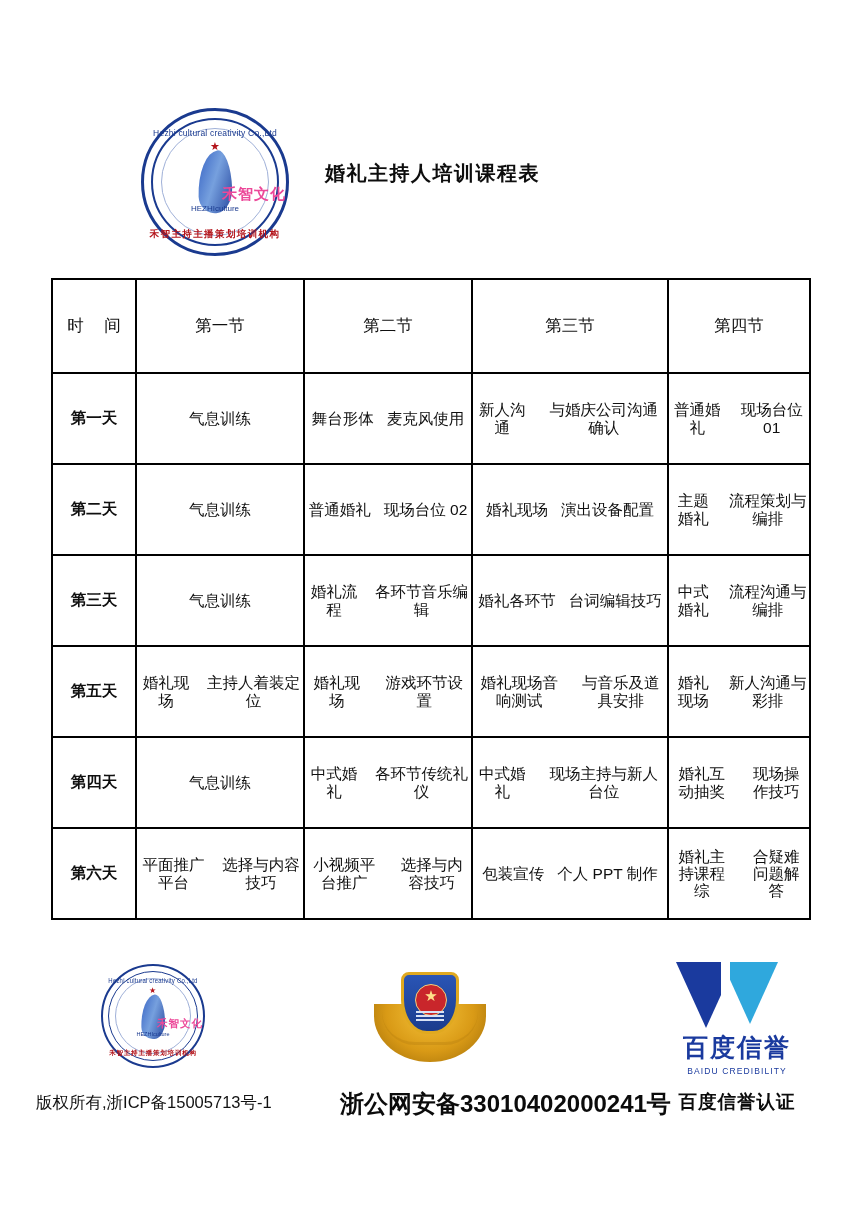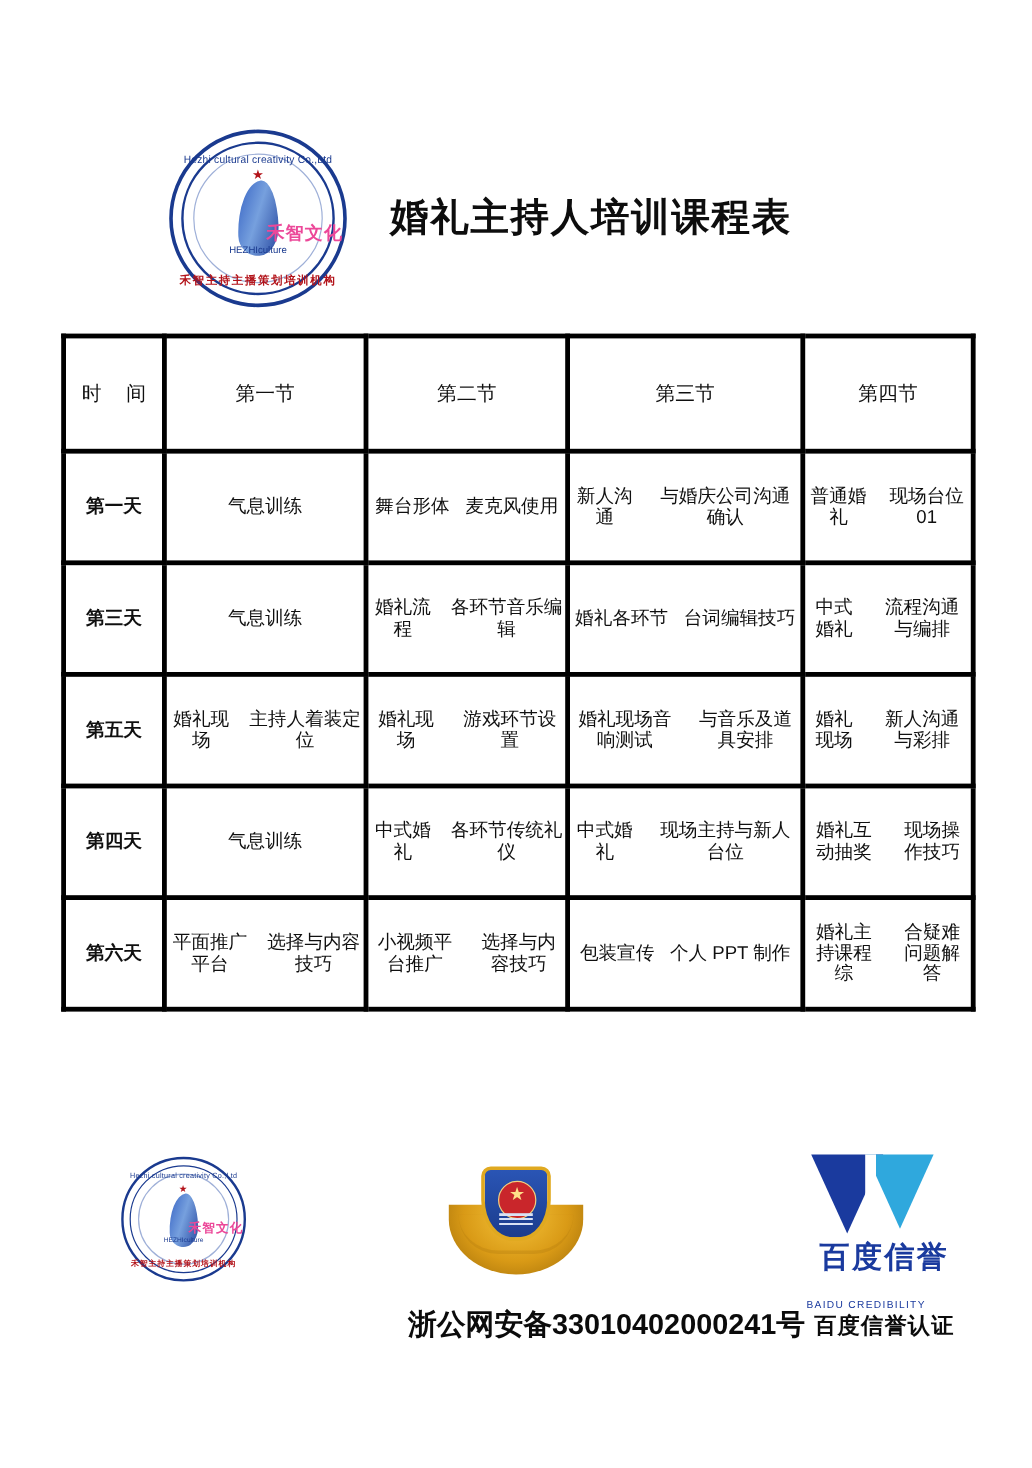--- a/index.html
+++ b/index.html
@@ -110,21 +110,21 @@
     top: 30px;
     font-size: 11px;
     color: #b3131a;
     line-height: 1;
   }
 
   .doc-title {
     position: absolute;
     left: 325px;
     top: 60px;
-    font-size: 32px;
+    font-size: 20px;
     font-weight: bold;
     letter-spacing: 1.5px;
     color: #0d0d0d;
     white-space: nowrap;
   }
 
   
   .table-wrap {
     position: absolute;
     left: 51px;
@@ -136,21 +136,21 @@
     width: 758px;
     table-layout: fixed;
   }
   table.schedule col.c0 { width: 84px; }
   table.schedule col.c1 { width: 168px; }
   table.schedule col.c2 { width: 168px; }
   table.schedule col.c3 { width: 196px; }
   table.schedule col.c4 { width: 142px; }
 
   table.schedule td, table.schedule th {
-    border: 4px solid #000000;
+    border: 2px solid #000000;
     text-align: center;
     vertical-align: middle;
     font-size: 15.5px;
     color: #101010;
     padding: 0;
   }
   table.schedule tr.head th {
     height: 92px;
     font-weight: normal;
     font-size: 16.5px;
@@ -317,30 +317,32 @@
   }
   .baidu .b-cn {
     text-align: center;
     font-size: 25px;
     font-weight: bold;
     color: #1a3a9e;
     letter-spacing: 2px;
     margin-top: 3px;
   }
   .baidu .b-en {
+    text-align: center;
     font-size: 8.5px;
     color: #1a3a9e;
     letter-spacing: 1.1px;
-    margin-top: 18px;
+    margin-top: 2px;
   }
   .baidu .b-cert {
     text-align: center;
     font-size: 18.5px;
     font-weight: bold;
     color: #0b0b0b;
+    margin-top: 13px;
     letter-spacing: 1px;
     white-space: nowrap;
   }
 </style>
 </head>
 <body>
 
 <div class="header">
 
   <div class="logo-main">
@@ -400,20 +402,46 @@
           </div>
         </td>
         <td>
           <div class="cell-lines">
             <span>普通婚礼</span>
             <span>现场台位 01</span>
           </div>
         </td>
       </tr>
 
+      <tr class="row">
+        <td class="daycell">第二天</td>
+        <td>
+          <div class="cell-lines">
+            <span>气息训练</span>
+          </div>
+        </td>
+        <td>
+          <div class="cell-lines">
+            <span>普通婚礼</span>
+            <span>现场台位 02</span>
+          </div>
+        </td>
+        <td>
+          <div class="cell-lines">
+            <span>婚礼现场</span>
+            <span>演出设备配置</span>
+          </div>
+        </td>
+        <td>
+          <div class="cell-lines">
+            <span>主题婚礼</span>
+            <span>流程策划与编排</span>
+          </div>
+        </td>
+      </tr>
 
       <tr class="row">
         <td class="daycell">第三天</td>
         <td>
           <div class="cell-lines">
             <span>气息训练</span>
           </div>
         </td>
         <td>
           <div class="cell-lines">
@@ -530,20 +558,21 @@
         <div class="swoosh"></div>
       </div>
       <div class="bandtop">Hezhi cultural creativity Co.,Ltd</div>
       <div class="star">★</div>
       <div class="name-cn">禾智文化</div>
       <div class="name-en">HEZHIculture</div>
       <div class="bandbottom">禾智主持主播策划培训机构</div>
     </div>
   </div>
 
+  <div class="copyright">版权所有,浙ICP备15005713号-1</div>
 
   <div class="police-badge">
     <div class="wings"></div>
     <div class="shield">
       <div class="emblem"></div>
       <div class="bars"></div>
     </div>
   </div>
 
   <div class="icp-text">浙公网安备33010402000241号</div>

